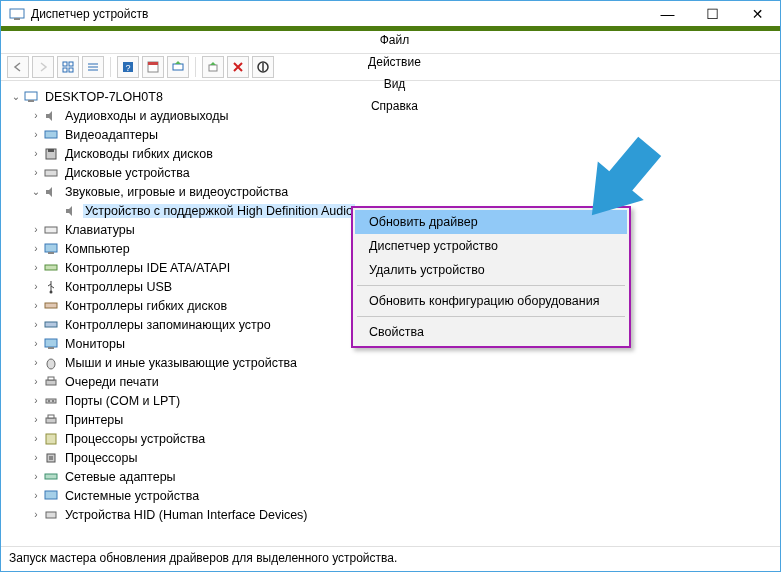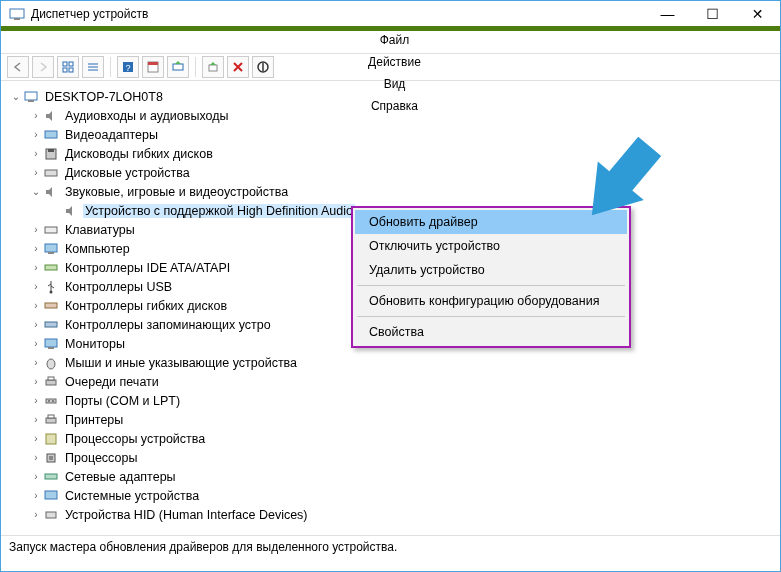--- a/index.html
+++ b/index.html
@@ -17,21 +17,21 @@
 .tree-pane { height: 462px; overflow: auto; padding: 6px 4px 6px 8px; font-size: 12.5px; color:#000; }
 .tree ul { list-style: none; padding-left: 20px; }
 .tree > ul { padding-left: 0; }
 .tree li { white-space: nowrap; }
 .row { display: flex; align-items: center; height: 19px; }
 .twisty { width: 14px; text-align:center; color:#666; font-size:10px; cursor: default; }
 .node-icon { width: 16px; height: 16px; margin-right: 4px; display:flex; align-items:center; justify-content:center; }
 .node-label { padding: 0 2px; }
 .node-label.selected { background: #cde8ff; }
 .row.selected-row .node-label { background:#cde8ff; }
-.statusbar { height: 36px; border-top: 1px solid #e0e0e0; font-size: 12px; padding: 4px 8px; color:#000; position:absolute; bottom:0; left:0; right:0; background:#fff;}
+.statusbar { height: 25px; border-top: 1px solid #e0e0e0; font-size: 12px; padding: 4px 8px; color:#000; position:absolute; bottom:0; left:0; right:0; background:#fff;}
 .ctx-menu { position: absolute; left: 350px; top: 205px; width: 280px; background:#f2f2f2; border:2px solid #a21caf; box-shadow: 3px 3px 4px rgba(0,0,0,.25); font-size: 12.5px; padding:2px; }
 .ctx-item { padding: 5px 14px; }
 .ctx-item.highlight { background:#91c9f7; }
 .ctx-sep { height:1px; background:#c8c8c8; margin:3px 2px; }
 .arrow-annot { position:absolute; left: 563px; top: 116px; width: 120px; height: 120px; pointer-events:none; }
 </style>
 </head>
 <body>
 
 <div class="titlebar">
@@ -390,21 +390,21 @@
               </div>
             </li>
         </ul>
       </li>
     </ul>
   </div>
 </div>
 
 <div class="ctx-menu">
   <div class="ctx-item highlight">Обновить драйвер</div>
-  <div class="ctx-item">Отключить устройство</div>
+  <div class="ctx-item">Диспетчер устройство</div>
   <div class="ctx-item">Удалить устройство</div>
   <div class="ctx-sep"></div>
   <div class="ctx-item">Обновить конфигурацию оборудования</div>
   <div class="ctx-sep"></div>
   <div class="ctx-item" style="font-weight:400">Свойства</div>
 </div>
 
 <div class="arrow-annot">
   <svg width="120" height="120">
     <g transform="rotate(220 60 60)">

